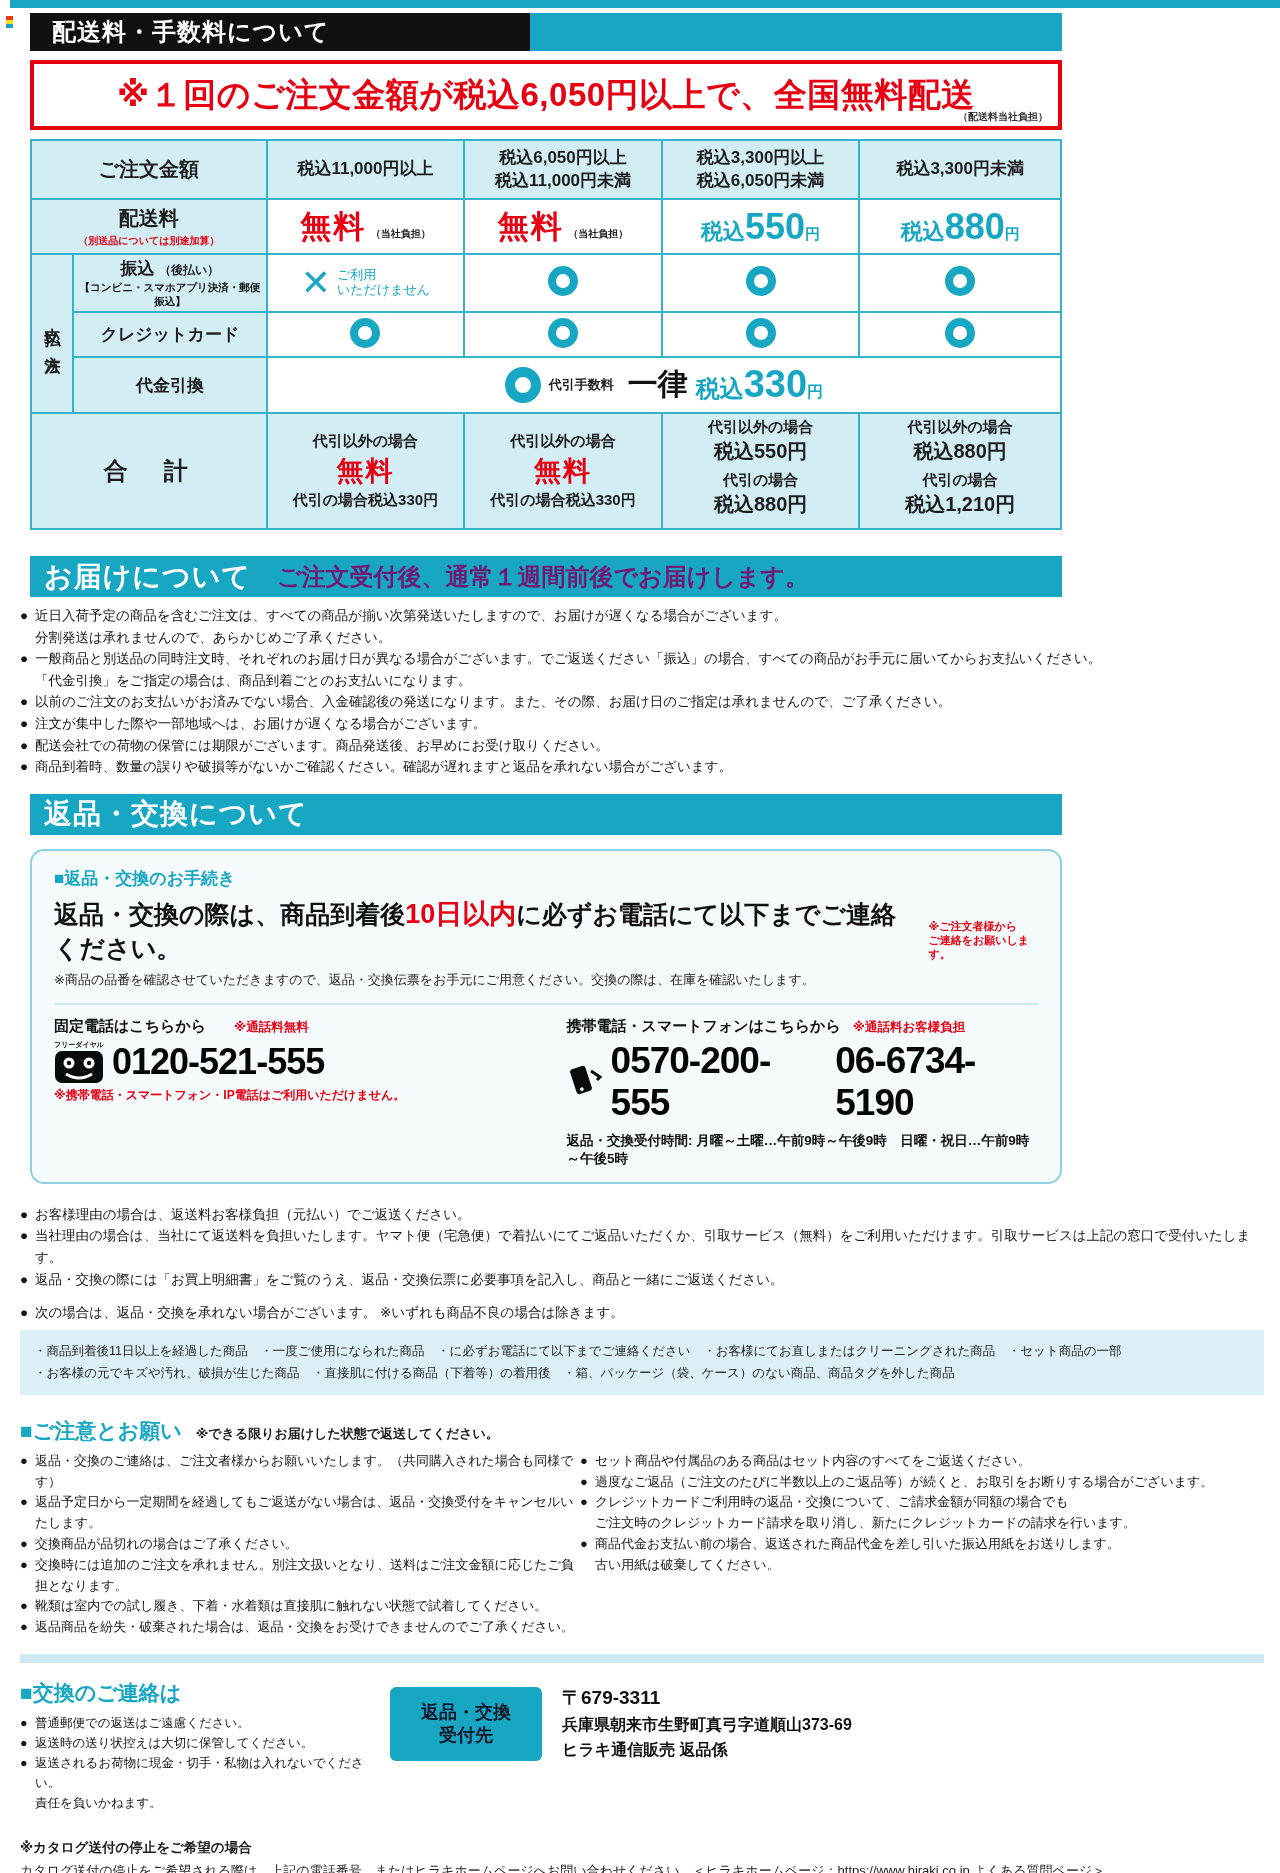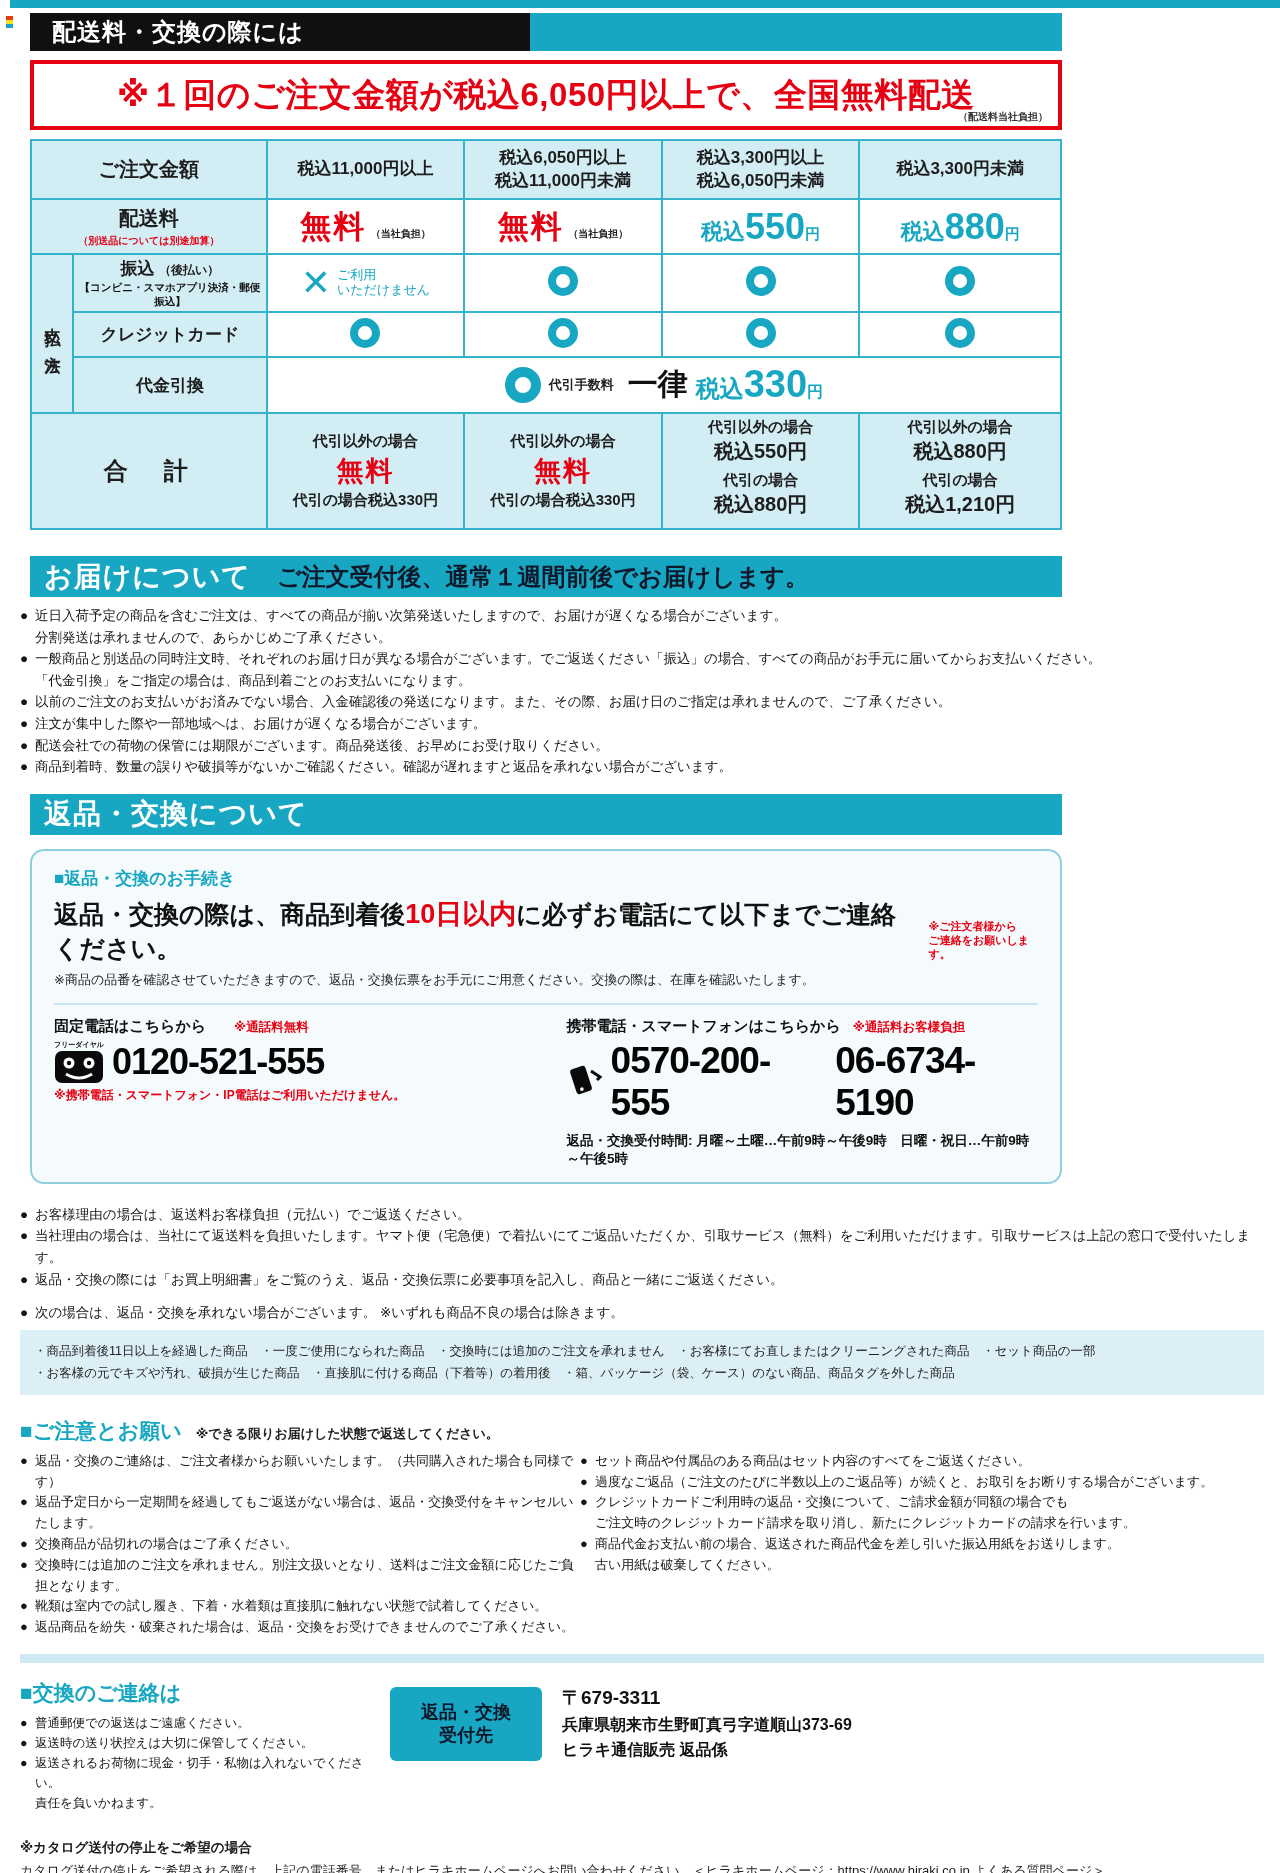--- a/index.html
+++ b/index.html
@@ -56,21 +56,21 @@
   .total-lbl{font-size:24px; letter-spacing:6px;}
   .tot-cell{background:var(--light); font-weight:bold;}
   .tot-l1{font-size:15px;}
   .tot-free{color:var(--red); font-size:27px; letter-spacing:2px; margin:2px 0;}
   .tot-l3{font-size:15px;}
   .tot-price{font-size:20px; margin:1px 0 6px;}
 
   
   .bar{height:41px; background:var(--teal); display:flex; align-items:center; padding-left:14px; gap:26px;}
   .bar .t1{color:#fff; font-weight:bold; font-size:28px; letter-spacing:1px;}
-  .bar .t2{color:#0f172a; font-weight:bold; font-size:24px;}
+  .bar .t2{color:#701a75; font-weight:bold; font-size:24px;}
   .mt26{margin-top:26px;} .mt16{margin-top:16px;}
 
   
   .bullets{margin-top:8px; font-size:13.5px; line-height:1.6; color:#151515;}
   .b-line{display:flex;}
   .b-line .m{width:15px; flex:none;}
   .b-line .t{flex:1;}
 
   
   .rbox{margin-top:14px; border:2px solid #8fd0e0; border-radius:14px; background:#f5fbfd; padding:16px 22px 14px;}
@@ -130,21 +130,21 @@
 
 <div class="print-mark">
     <i style="background:#e8380d"></i>
     <i style="background:#f6e11c"></i>
     <i style="background:#1da0c9"></i>
   </div>
 <div class="top-strip"></div>
 
 <div class="header-bar narrow">
   <div class="header-black">
-    <span>配送料・交換の際には</span>
+    <span>配送料・手数料について</span>
   </div>
 </div>
 
 <div class="banner narrow">
   <span class="big">※１回のご注文金額が税込6,050円以上で、全国無料配送</span>
   <span class="note">（配送料当社負担）</span>
 </div>
 
 <table class="fee">
   <colgroup>
@@ -341,21 +341,21 @@
       <span class="m">●</span>
       <span class="t">返品・交換の際には「お買上明細書」をご覧のうえ、返品・交換伝票に必要事項を記入し、商品と一緒にご返送ください。</span>
     </div>
   <div class="b-line" style="margin-top:12px">
       <span class="m">●</span>
       <span class="t">次の場合は、返品・交換を承れない場合がございます。 ※いずれも商品不良の場合は除きます。</span>
     </div>
 </div>
 
 <div class="nr-box wide">
-  <div>・商品到着後11日以上を経過した商品　・一度ご使用になられた商品　・交換時には追加のご注文を承れません　・お客様にてお直しまたはクリーニングされた商品　・セット商品の一部</div>
+  <div>・商品到着後11日以上を経過した商品　・一度ご使用になられた商品　・に必ずお電話にて以下までご連絡ください　・お客様にてお直しまたはクリーニングされた商品　・セット商品の一部</div>
   <div>・お客様の元でキズや汚れ、破損が生じた商品　・直接肌に付ける商品（下着等）の着用後　・箱、パッケージ（袋、ケース）のない商品、商品タグを外した商品</div>
 </div>
 
 <div class="notes-h wide">
   <span class="h">■ご注意とお願い</span>
   <span class="n">※できる限りお届けした状態で返送してください。</span>
 </div>
 <div class="notes-cols wide">
   <div class="notes-left bullets">
     <div class="b-line">

